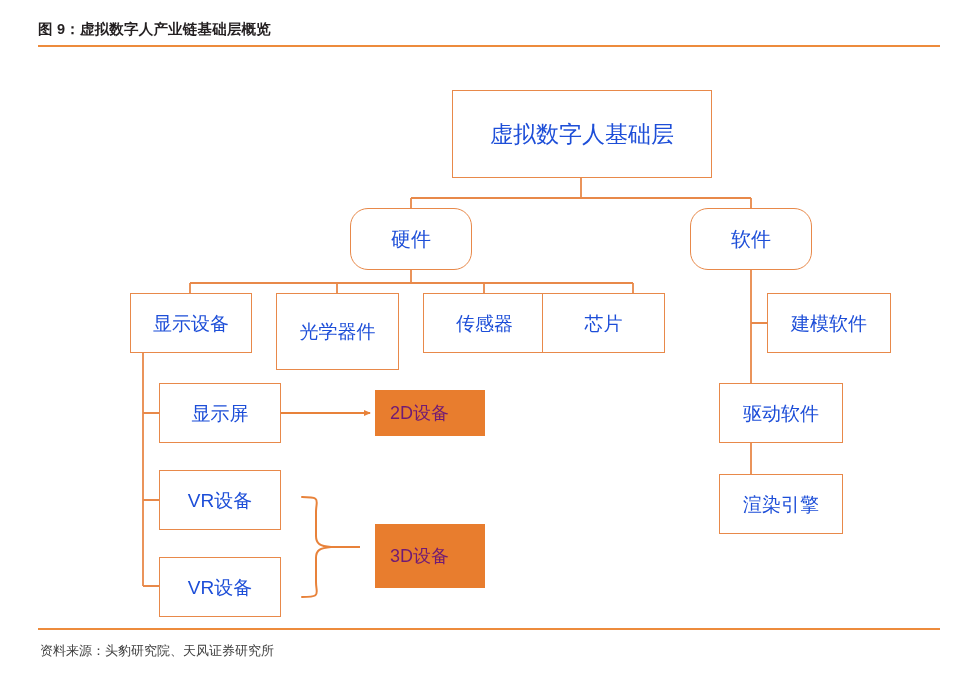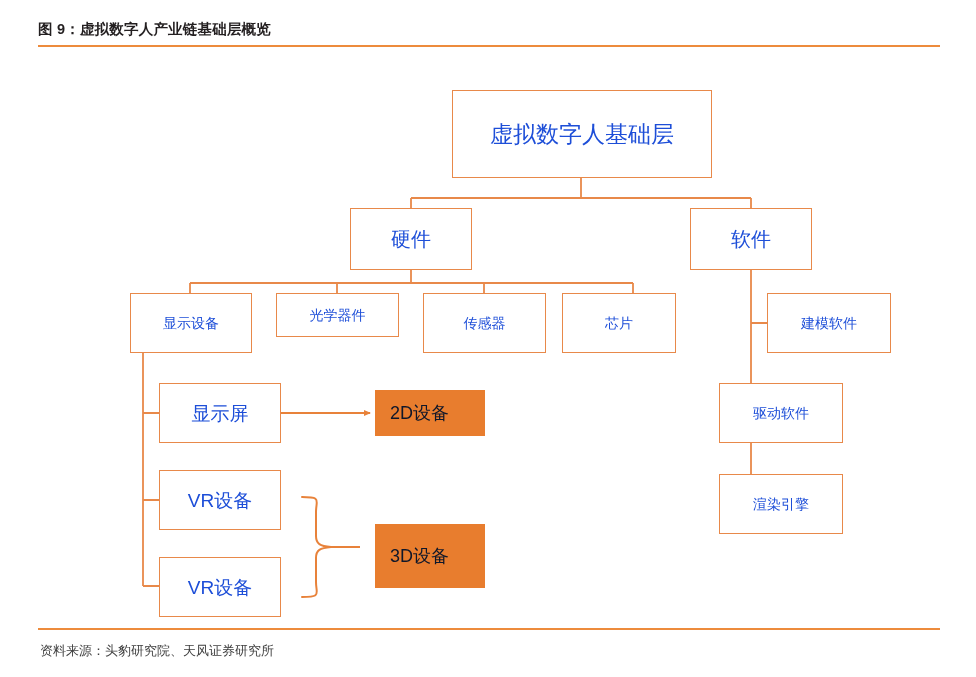--- a/index.html
+++ b/index.html
@@ -87,27 +87,27 @@
     align-items: center;
     justify-content: center;
     background: #ffffff;
     border: 1.6px solid #e8894a;
     font-size: 18px;
     color: #1d4ed8;
     white-space: nowrap;
     line-height: 1;
   }
   .node.root { font-size: 23px; }
-  .node.level2 { font-size: 20px; }
-  .node.level3 { font-size: 14px; }
+  .node.level2 { font-size: 20px; border-radius: 18px; }
+  .node.level3 { font-size: 19px; }
   .node.leaf   { font-size: 19px; }
   .node.filled {
     background: #e87d2e;
     border-color: #e87d2e;
-    color: #0f172a;
+    color: #701a75;
     font-size: 18px;
     justify-content: flex-start;
     padding-left: 14px;
   }
 </style>
 </head>
 <body>
 
 <div id="figure-header">
   <div id="figure-title">图 9：虚拟数字人产业链基础层概览</div>
@@ -148,27 +148,27 @@
   <div class="node level2" style="left:350px; top:208px; width:122px; height:62px;">
     <span>硬件</span>
   </div>
   <div class="node level2" style="left:690px; top:208px; width:122px; height:62px;">
     <span>软件</span>
   </div>
 
   <div class="node level3" style="left:130px; top:293px; width:122px; height:60px;">
     <span>显示设备</span>
   </div>
-  <div class="node level3" style="left:276px; top:293px; width:123px; height:44px;">
+  <div class="node level3" style="left:276px; top:293px; width:123px; height:77px;">
     <span>光学器件</span>
   </div>
   <div class="node level3" style="left:423px; top:293px; width:123px; height:60px;">
     <span>传感器</span>
   </div>
-  <div class="node level3" style="left:562px; top:293px; width:114px; height:60px;">
+  <div class="node level3" style="left:542px; top:293px; width:123px; height:60px;">
     <span>芯片</span>
   </div>
 
   <div class="node level3" style="left:719px; top:293px; width:124px; height:60px;margin-left:48px;">
     <span>建模软件</span>
   </div>
   <div class="node level3" style="left:719px; top:383px; width:124px; height:60px;">
     <span>驱动软件</span>
   </div>
   <div class="node level3" style="left:719px; top:474px; width:124px; height:60px;">

